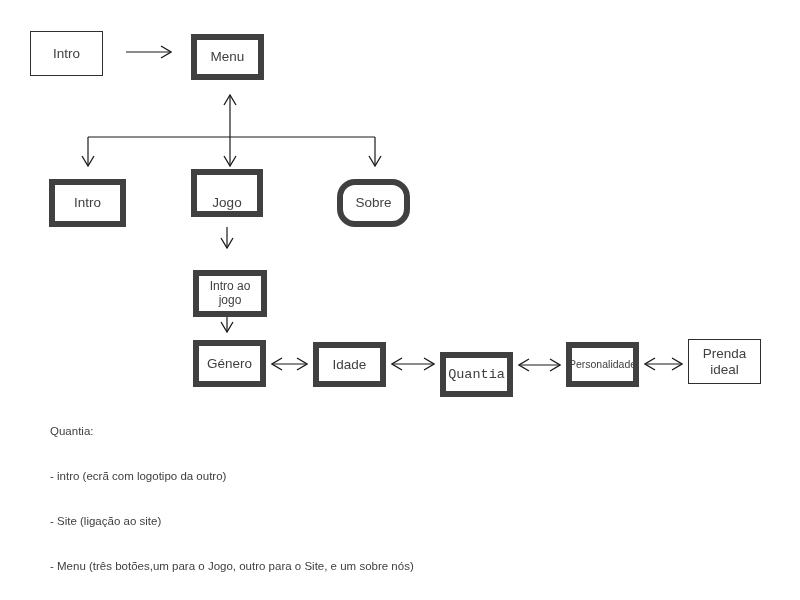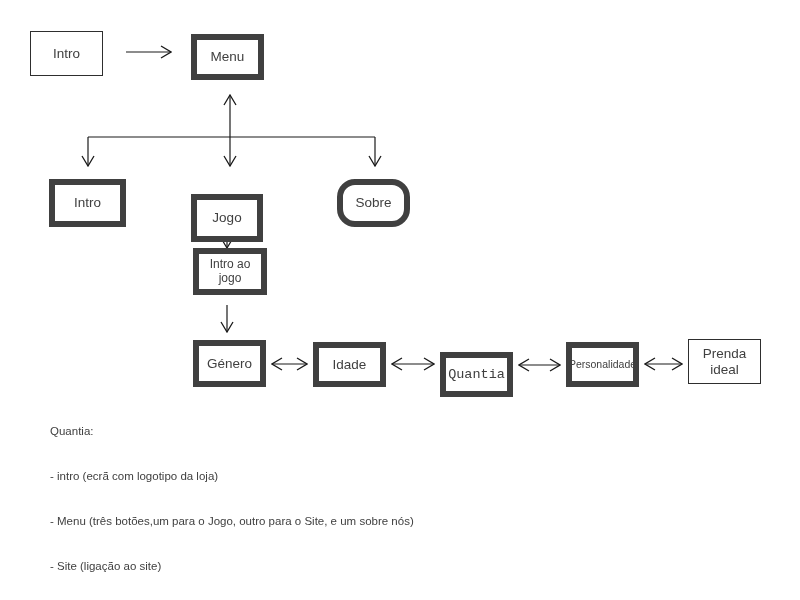--- a/index.html
+++ b/index.html
@@ -52,29 +52,29 @@
   </div>
 
   <div class="node" style="left:191px;top:34px;width:73px;height:46px;">
     <span>Menu</span>
   </div>
 
   <div class="node" style="left:49px;top:179px;width:77px;height:48px;">
     <span>Intro</span>
   </div>
 
-  <div class="node" style="left:191px;top:194px;width:72px;height:48px;">
+  <div class="node" style="left:191px;top:169px;width:72px;height:48px;align-items:flex-end;">
     <span>Jogo</span>
   </div>
 
   <div class="node" style="left:337px;top:179px;width:73px;height:48px;border-radius:18px;">
     <span>Sobre</span>
   </div>
 
-  <div class="node node--mid-text" style="left:193px;top:248px;width:74px;height:47px;justify-content:center;">
+  <div class="node node--mid-text" style="left:193px;top:270px;width:74px;height:47px;justify-content:center;">
     <span>Intro ao jogo</span>
   </div>
 
   <div class="node" style="left:193px;top:340px;width:73px;height:47px;">
     <span>Género</span>
   </div>
 
   <div class="node" style="left:313px;top:342px;width:73px;height:45px;">
     <span>Idade</span>
   </div>
@@ -86,23 +86,23 @@
   <div class="node node--small-text" style="left:566px;top:342px;width:73px;height:45px;">
     <span>Personalidade</span>
   </div>
 
   <div class="node node--thin" style="left:688px;top:339px;width:73px;height:45px;">
     <span>Prenda ideal</span>
   </div>
 
   <div class="legend">
     <div>Quantia:</div>
-    <div>- intro (ecrã com logotipo da loja)</div>
+    <div>- intro (ecrã com logotipo da outro)</div>
+    <div>- Site (ligação ao site)</div>
     <div>- Menu (três botões,um para o Jogo, outro para o Site, e um sobre nós)</div>
-    <div>- Site (ligação ao site)</div>
     
     
     
     
     
     
     
     
   </div>
 

